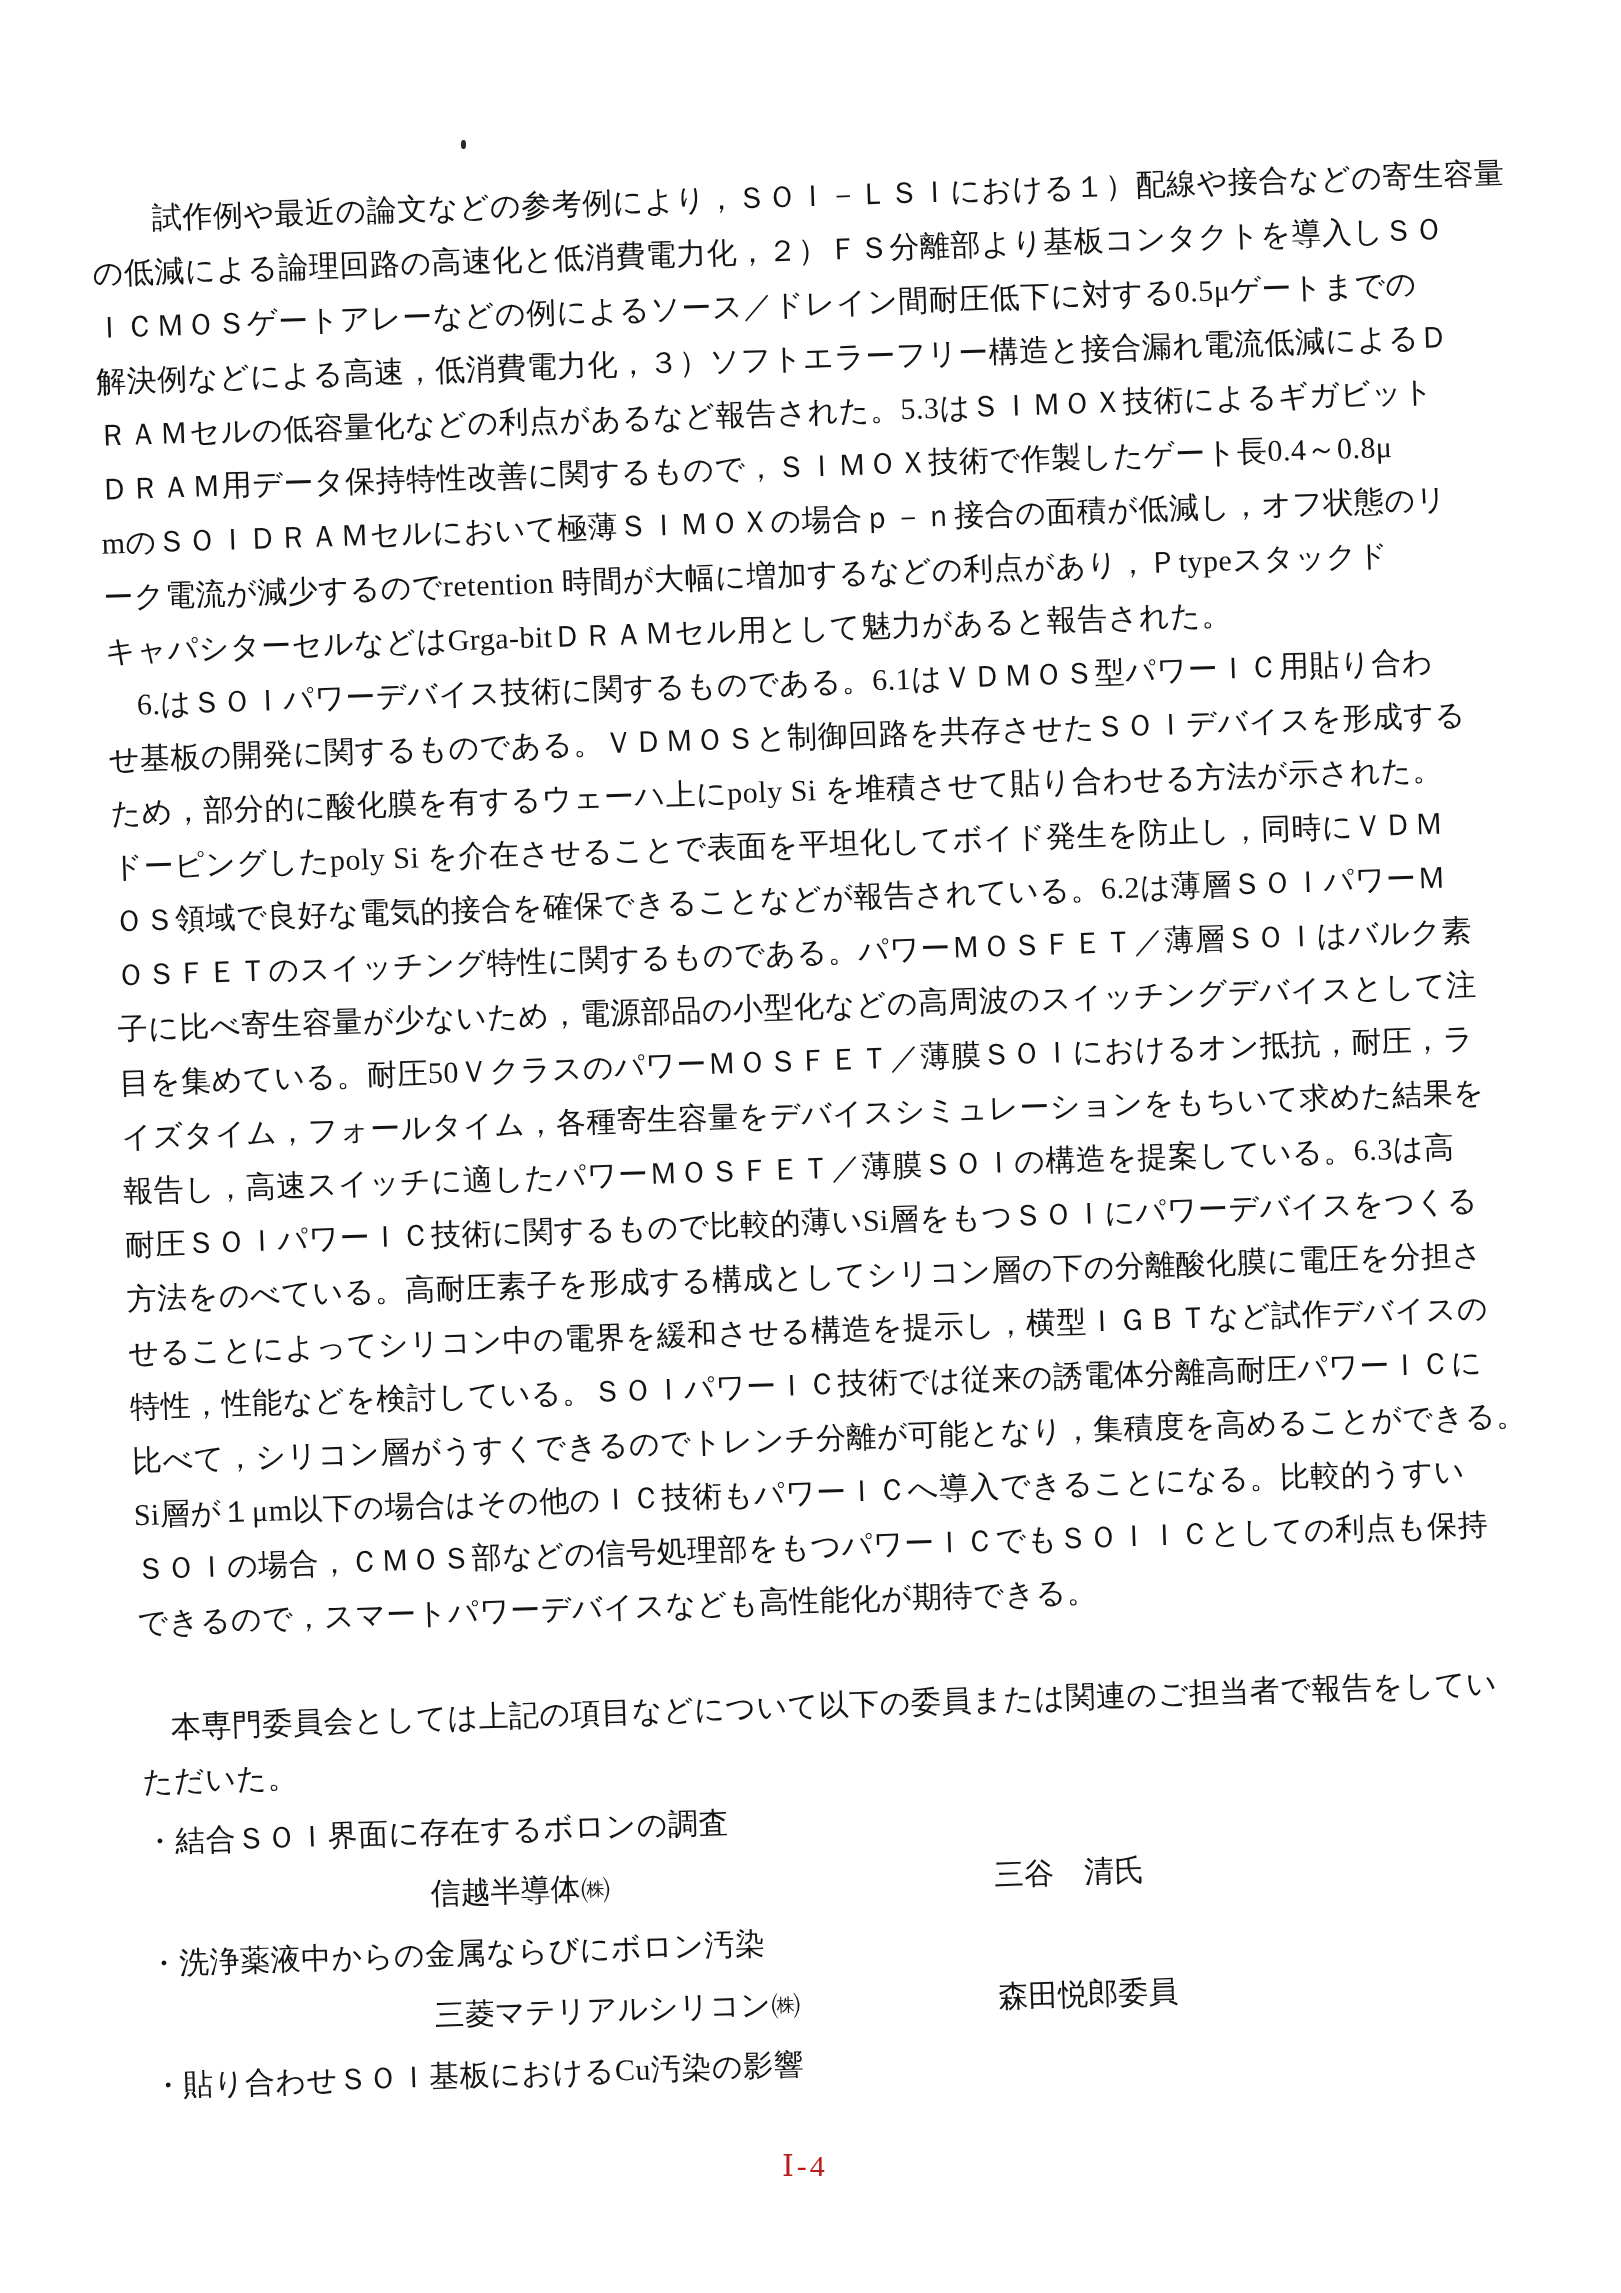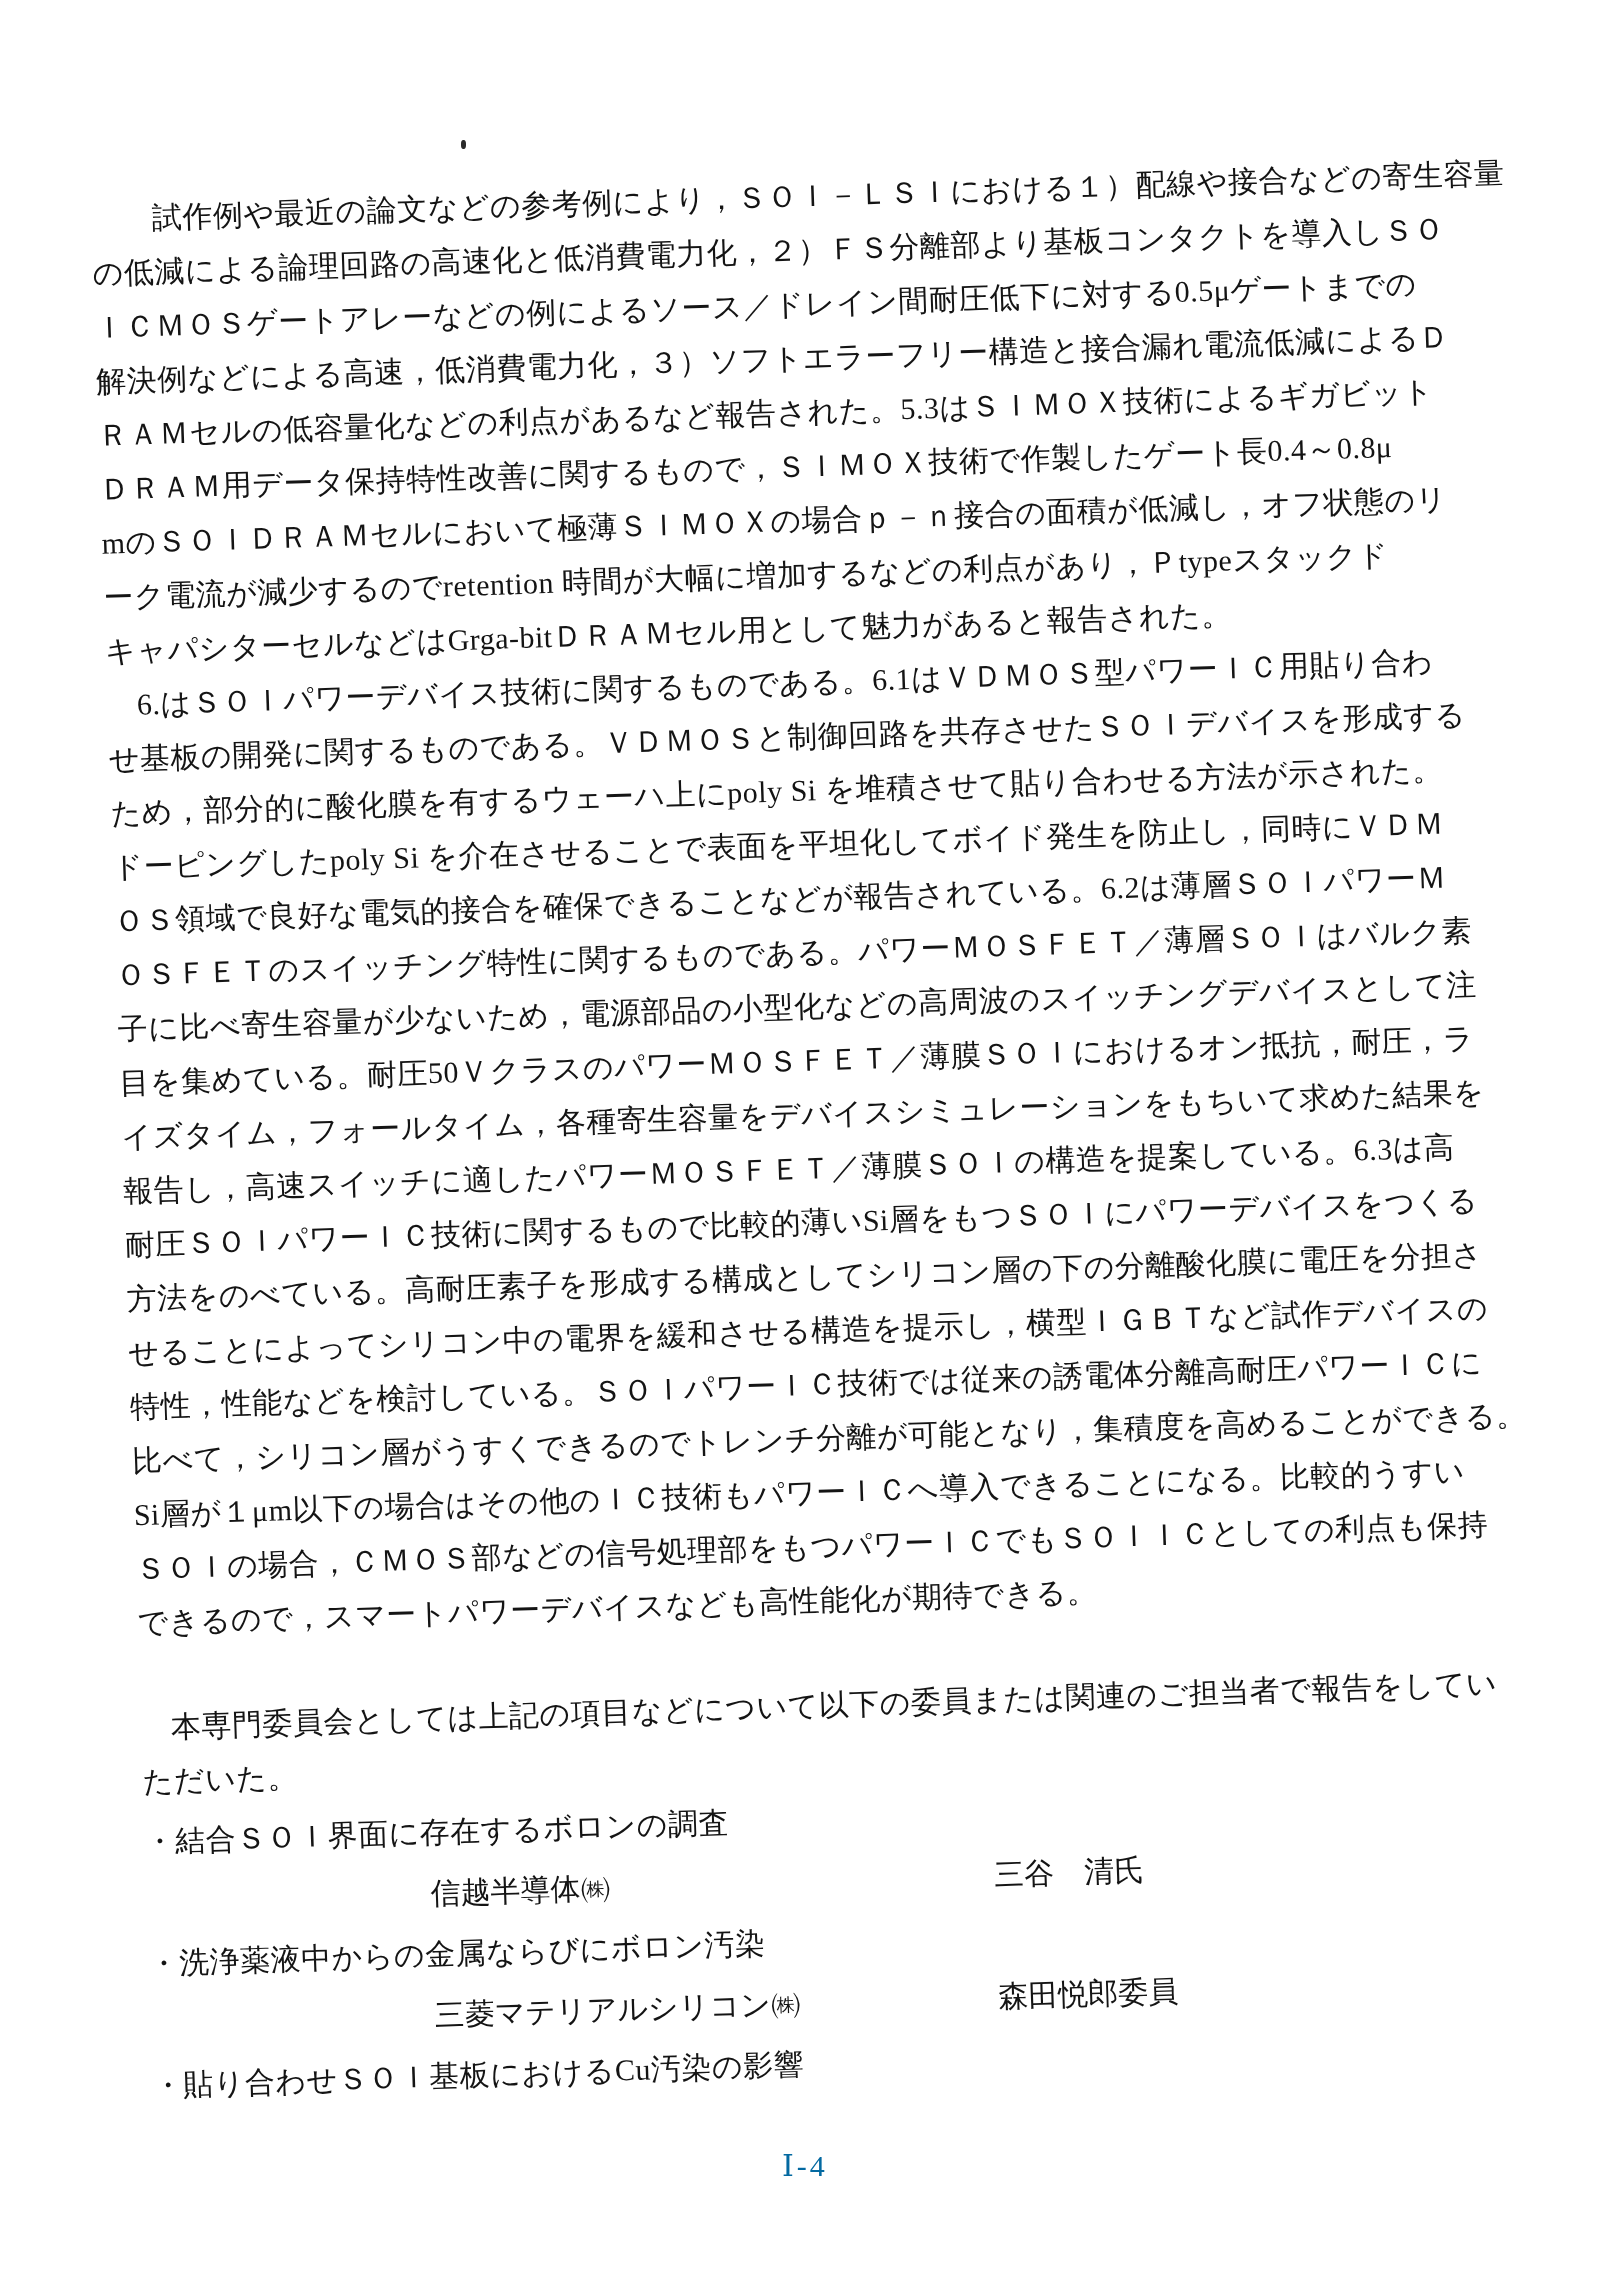--- a/index.html
+++ b/index.html
@@ -56,21 +56,21 @@
     top: 0;
     line-height: 61px;
     white-space: nowrap;
   }
   .page-num {
     position: absolute;
     left: 782px;
     top: 2148px;
     font-size: 30px;
     letter-spacing: 2.9px;
-    color: #0369a1;
+    color: #b91c1c;
   }
   
   .speck {
     position: absolute;
     left: 461px;
     top: 140px;
     width: 4.9px;
     height: 8.8px;
     background: #2a2a2a;
     border-radius: 45%;

